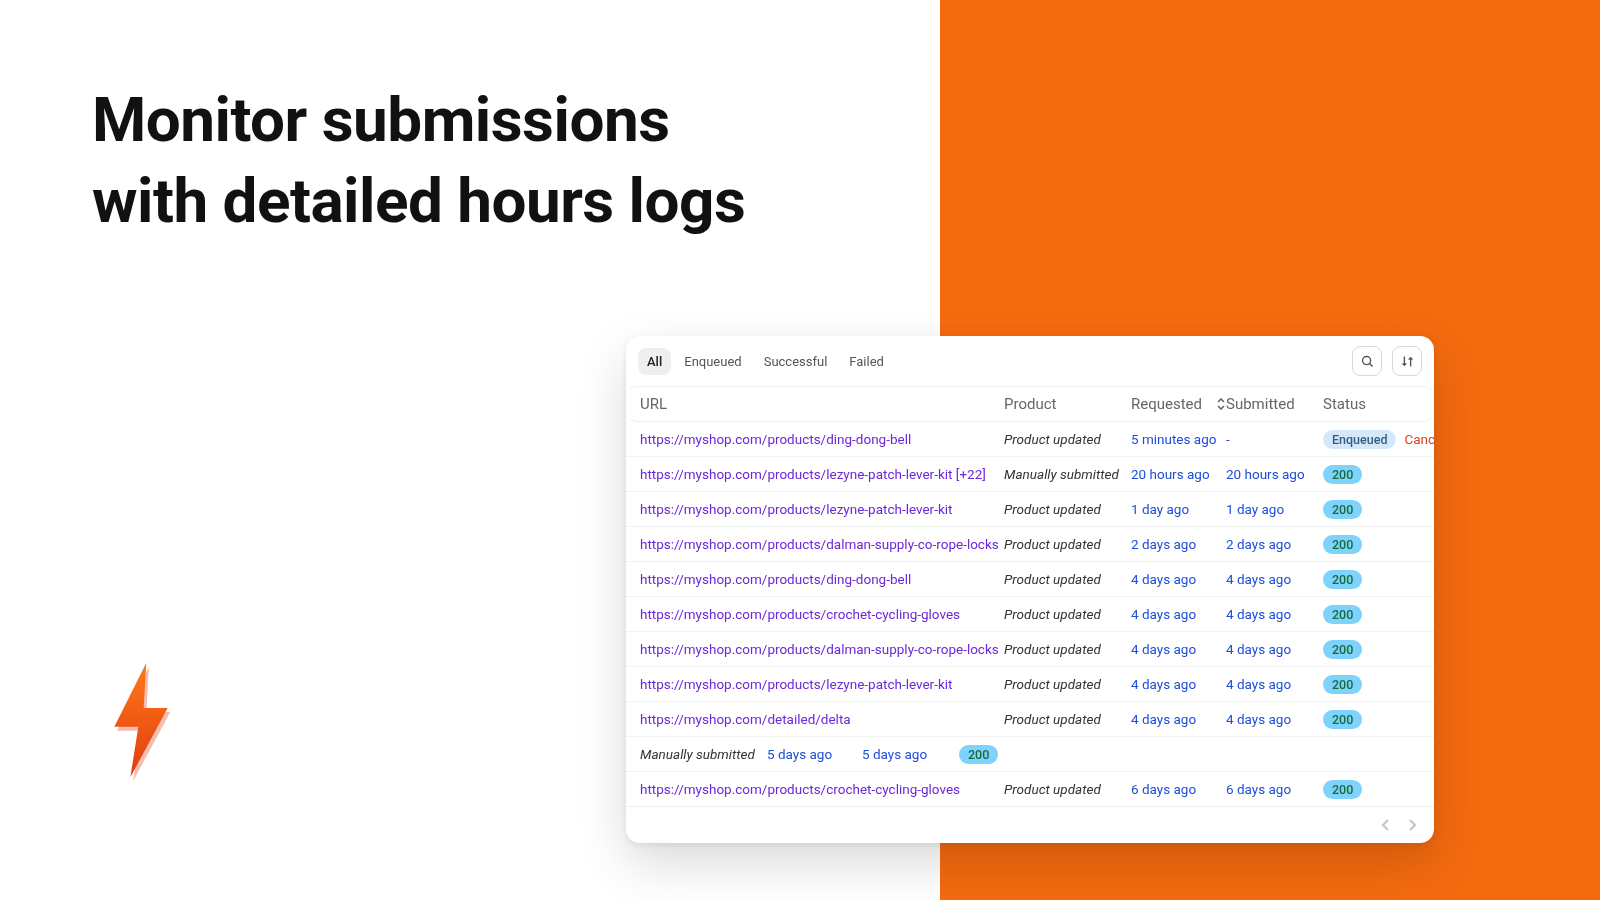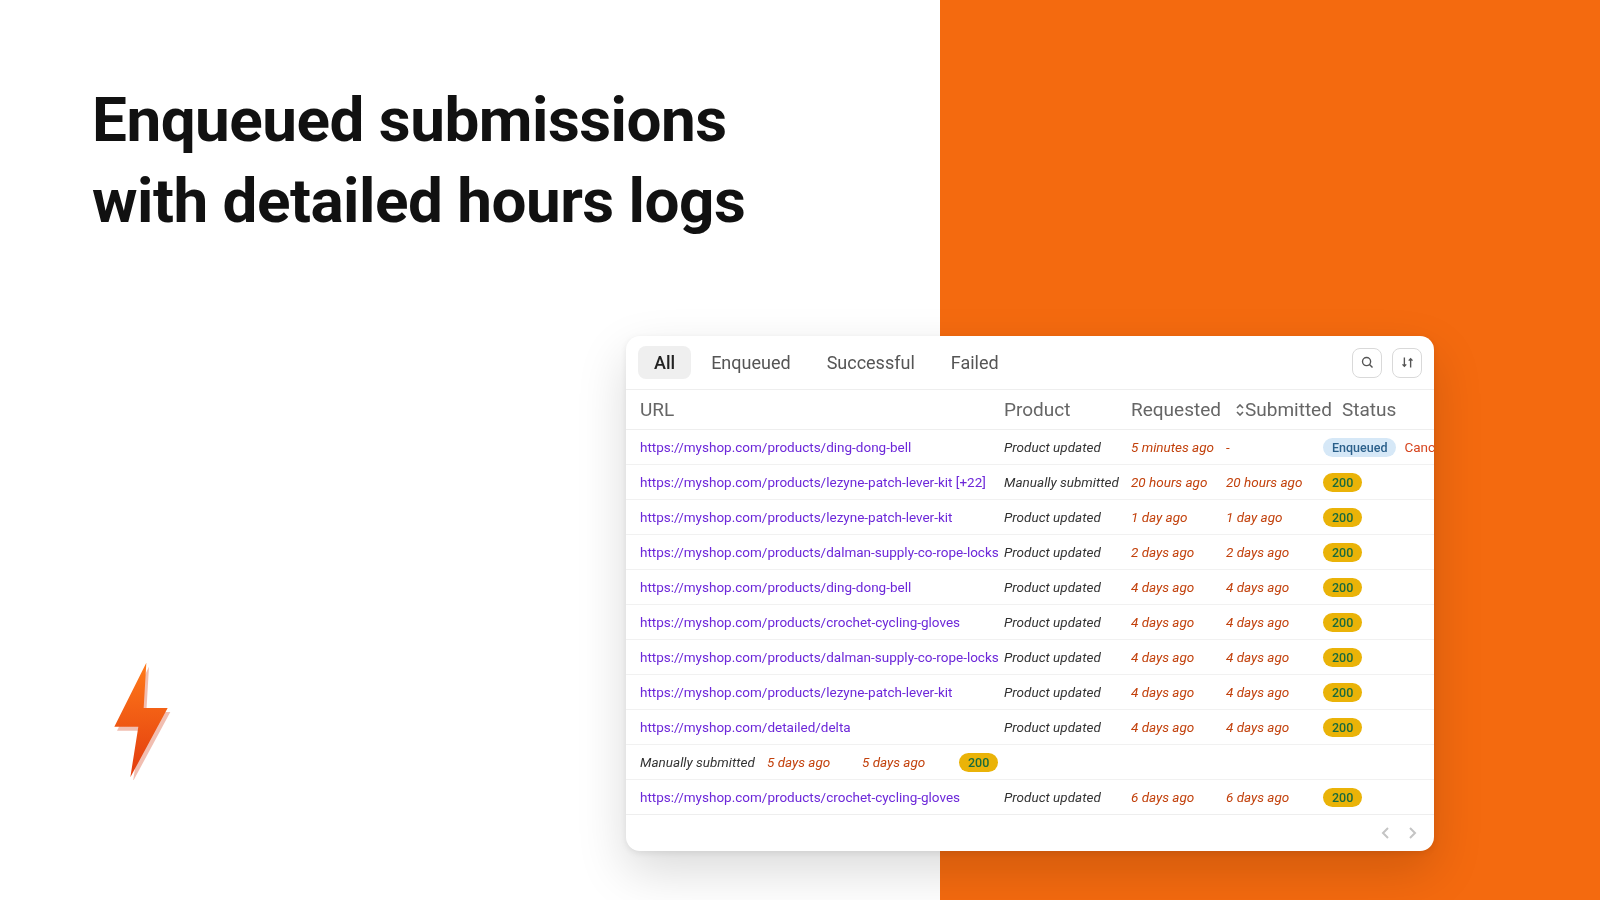--- a/index.html
+++ b/index.html
@@ -3,51 +3,51 @@
 <meta charset="utf-8">
 <style>
   * { box-sizing: border-box; margin: 0; padding: 0; }
   html, body { width: 1600px; height: 900px; overflow: hidden; font-family: -apple-system, BlinkMacSystemFont, "Segoe UI", Roboto, Helvetica, Arial, sans-serif; background: #fff; }
   .stage { position: relative; width: 1600px; height: 900px; }
   .orange-block { position: absolute; top: 0; right: 0; width: 660px; height: 900px; background: #f46a0f; }
   .headline { position: absolute; left: 92px; top: 80px; font-size: 62px; font-weight: 700; line-height: 1.3; color: #111; letter-spacing: -0.5px; }
   .bolt { position: absolute; left: 100px; bottom: 120px; width: 82px; height: 120px; }
   .card { position: absolute; top: 336px; left: 626px; width: 808px; background: #fff; border-radius: 14px; box-shadow: 0 20px 50px rgba(0,0,0,0.15), 0 2px 6px rgba(0,0,0,0.08); overflow: hidden; }
   .tabs-row { display: flex; align-items: center; padding: 10px 12px; gap: 4px; }
-  .tab { font-size: 18px; color: #555; padding: 6px 16px; border-radius: 8px; cursor: pointer; }
+  .tab { font-size: 13px; color: #555; padding: 6px 9px; border-radius: 8px; cursor: pointer; }
   .tab.active { background: #efefef; color: #222; font-weight: 500; }
   .tabs-spacer { flex: 1; }
   .icon-btn { width: 30px; height: 30px; border: 1px solid #d9d9d9; border-radius: 8px; display: flex; align-items: center; justify-content: center; cursor: pointer; color: #555; margin-left: 6px; }
-  .thead { display: flex; align-items: center; padding: 8px 14px; border-top: 1px solid #eee; border-bottom: 1px solid #eee; font-size: 19px; color: #666; }
+  .thead { display: flex; align-items: center; padding: 8px 14px; border-top: 1px solid #eee; border-bottom: 1px solid #eee; font-size: 15px; color: #666; border-radius: 11px; }
   .col-url { flex: 0 0 364px; }
   .col-action { flex: 0 0 127px; }
   .col-requested { flex: 0 0 95px; display: flex; align-items: center; gap: 14px; }
   .col-submitted { flex: 0 0 97px; }
   .col-status { flex: 0 0 64px; }
   .col-extra { flex: 1; }
   .row { display: flex; align-items: center; padding: 7.5px 14px; border-bottom: 1px solid #f1f1f1; font-size: 13.5px; color: #333; }
   .row:last-child { border-bottom: none; }
   .row .col-url { color: #6d28d9; white-space: nowrap; overflow: hidden; text-overflow: ellipsis; }
   .row .col-action { color: #333; font-style: italic; }
-  .row .col-requested, .row .col-submitted { color: #c2410c; font-style: italic; }
+  .row .col-requested, .row .col-submitted { color: #1d4ed8; }
   .badge { display: inline-block; padding: 2px 9px; border-radius: 10px; font-size: 12.5px; font-weight: 500; }
-  .badge-200 { background: #eab308; color: #1a6b3c; }
+  .badge-200 { background: #7dd3fc; color: #1a6b3c; }
   .badge-enq { background: #d6e8f7; color: #2a5f8a; }
   .cancel-link { color: #d6451f; font-size: 13.5px; cursor: pointer; margin-left: 8px; }
   .footer { display: flex; justify-content: flex-end; align-items: center; padding: 10px 14px; gap: 10px; color: #bbb; border-top: 1px solid #eee; }
   .pager-arrow { width: 16px; height: 16px; display: flex; align-items: center; justify-content: center; cursor: pointer; }
 </style>
 </head>
 <body>
 
 <div class="stage">
   <div class="orange-block"></div>
 
   <div class="headline">
-    <span>Enqueued submissions</span><br>
+    <span>Monitor submissions</span><br>
     <span>with detailed hours logs</span>
   </div>
 
   <div class="bolt">
     <svg viewBox="0 0 60 90" width="82" height="120">
       <defs>
         <linearGradient id="bg1" x1="0" y1="0" x2="0" y2="1">
           <stop offset="0%" stop-color="#ff7a1a"></stop>
           <stop offset="100%" stop-color="#e23b0e"></stop>
         </linearGradient>

